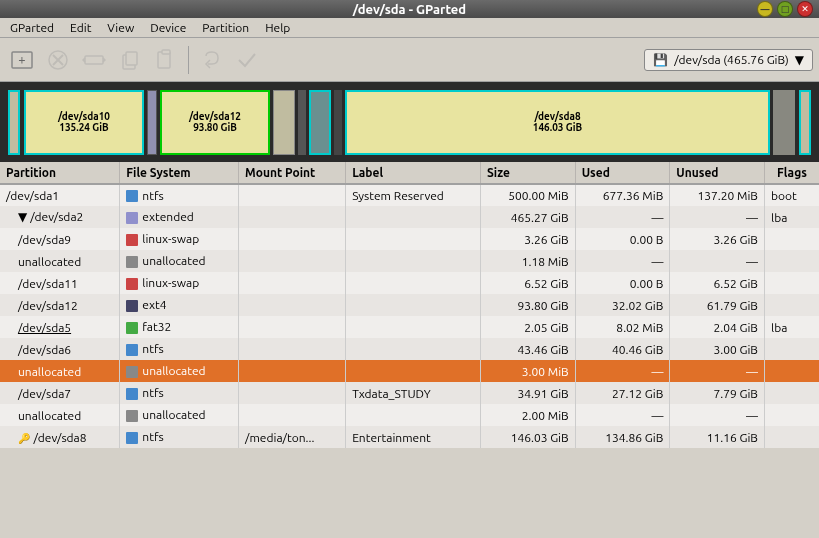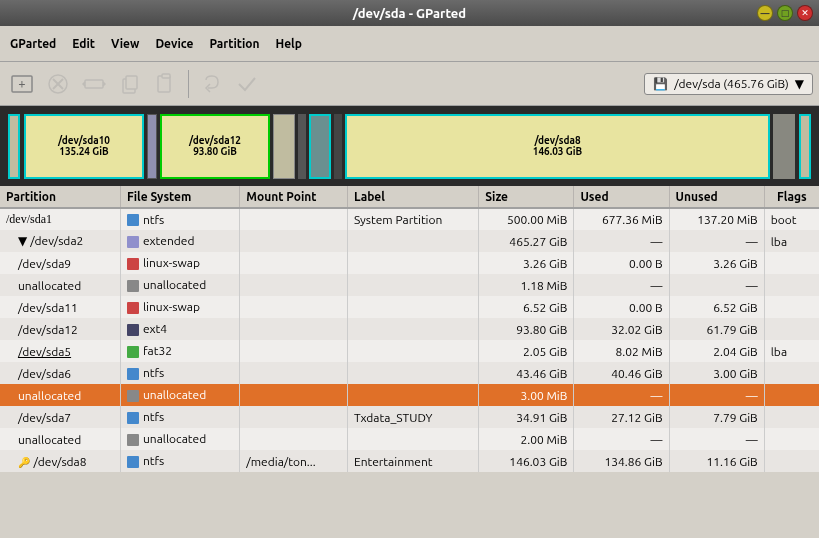--- a/index.html
+++ b/index.html
@@ -7,21 +7,21 @@
 
     
     .titlebar {
       background: linear-gradient(to bottom, #6a6a6a, #4a4a4a);
       color: white;
       text-align: center;
       padding: 4px 0;
       font-size: 13px;
       font-weight: bold;
       position: relative;
-      height: 26px;
+      height: 18px;
       display: flex;
       align-items: center;
       justify-content: center;
     }
     .titlebar-controls {
       position: absolute;
       right: 6px;
       top: 50%;
       transform: translateY(-50%);
       display: flex;
@@ -39,23 +39,22 @@
     .tb-max { background: #70a020; }
     .tb-close { background: #cc3030; color: white; font-weight: bold; }
 
     
     .menubar {
       background: #d4d0c8;
       display: flex;
       gap: 4px;
       padding: 2px 4px;
       border-bottom: 1px solid #a0a0a0;
-      height: 36px;
-      align-items: center;
-      font-weight: bold;
+      height: 20px;
+      align-items: center;
     }
     .menu-item {
       padding: 2px 6px;
       cursor: pointer;
       border-radius: 2px;
       font-size: 12px;
     }
 
     
     .toolbar {
@@ -290,24 +289,24 @@
           <th>Mount Point</th>
           <th>Label</th>
           <th class="numeric">Size</th>
           <th class="numeric">Used</th>
           <th class="numeric">Unused</th>
           <th>Flags</th>
         </tr>
       </thead>
       <tbody id="table-body">
       <tr>
-            <td style="padding-left: 6px; font-family: Liberation Serif, serif;">/dev/sda1</td>
+            <td style="padding-left: 6px;">/dev/sda1</td>
             <td><span class="fs-icon" style="background: rgb(68, 136, 204);"></span>ntfs</td>
             <td></td>
-            <td>System Partition</td>
+            <td>System Reserved</td>
             <td class="numeric">500.00 MiB</td>
             <td class="numeric">677.36 MiB</td>
             <td class="numeric">137.20 MiB</td>
             <td>boot</td>
           </tr>
           <tr>
             <td style="padding-left: 18px;"><span style="margin-right:3px;">▼</span>/dev/sda2</td>
             <td><span class="fs-icon" style="background: rgb(144, 144, 204);"></span>extended</td>
             <td></td>
             <td></td>

